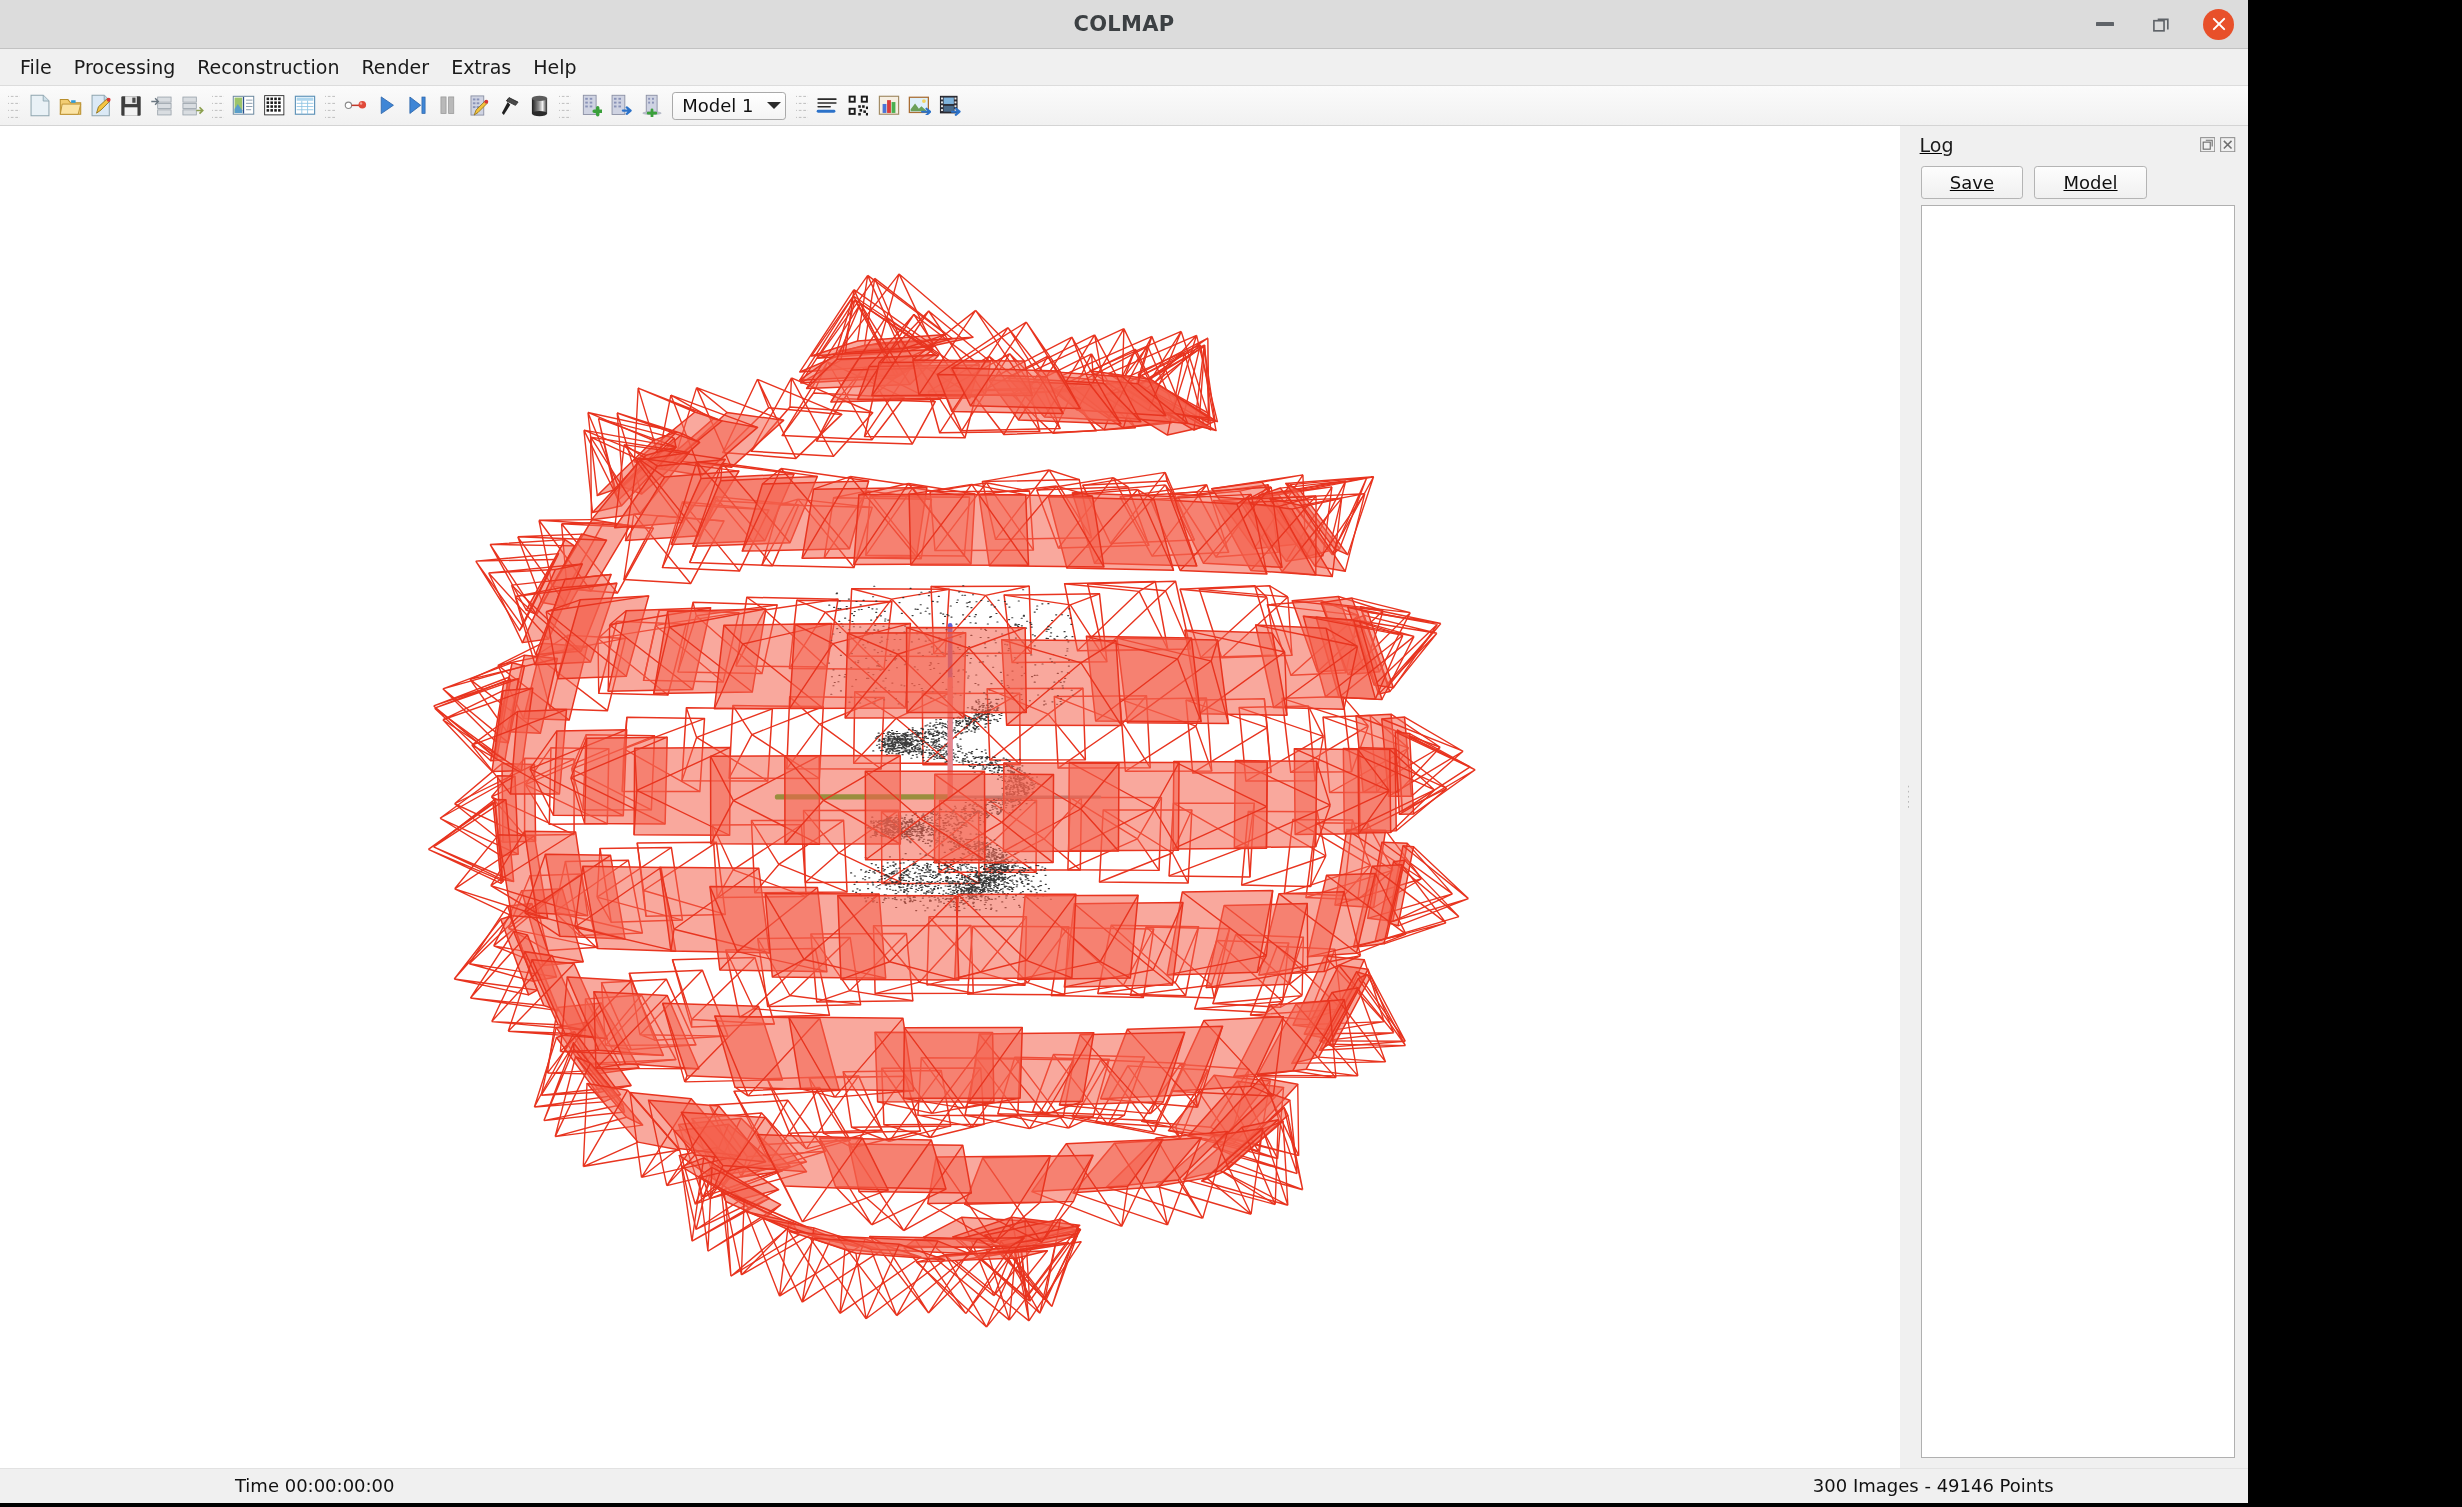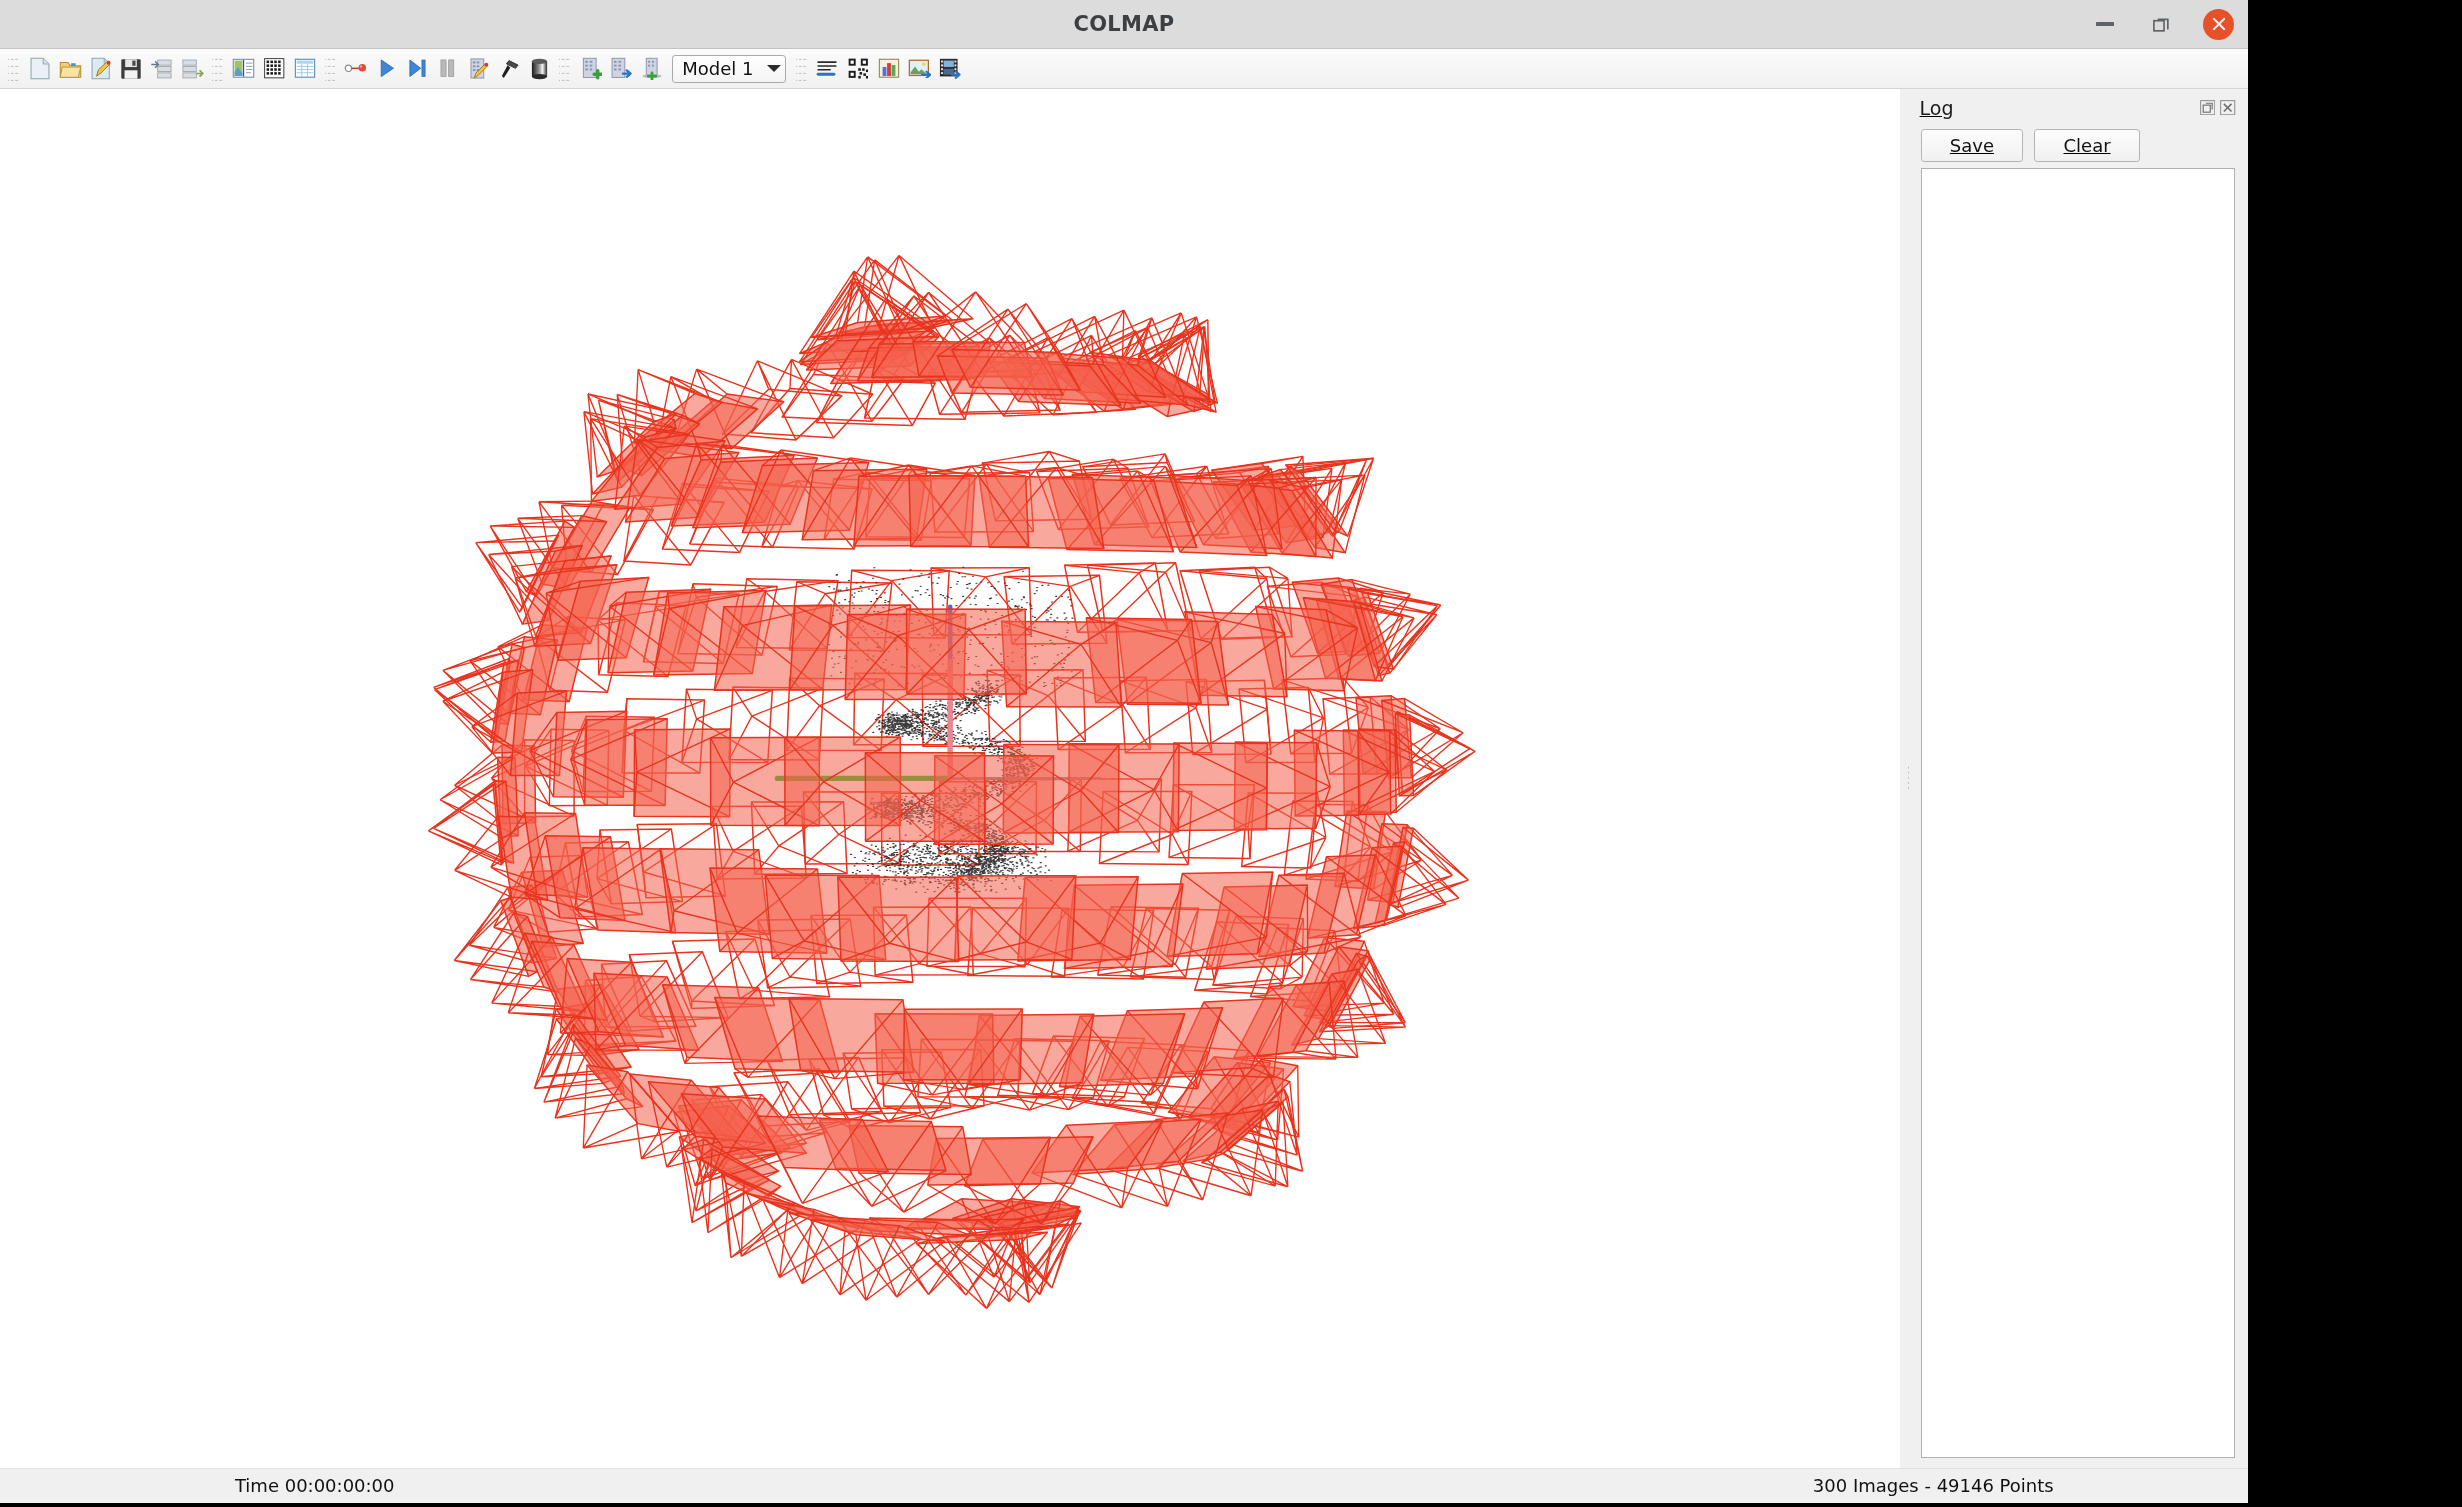--- a/index.html
+++ b/index.html
@@ -233,20 +233,28 @@
         </svg>
       </div>
       <div class="wc wc-close">
         <svg width="18" height="18" viewBox="0 0 28 28">
           <path d="M6 6 L22 22 M22 6 L6 22" stroke="#ffffff" stroke-width="3.2" stroke-linecap="round"></path>
         </svg>
       </div>
     </div>
   </div>
 
+  <div class="menubar">
+    <div class="menu-item">File</div>
+    <div class="menu-item">Processing</div>
+    <div class="menu-item">Reconstruction</div>
+    <div class="menu-item">Render</div>
+    <div class="menu-item">Extras</div>
+    <div class="menu-item">Help</div>
+  </div>
 
   <div class="toolbar">
 
     <div class="tb-grip"></div>
 
     <div class="tb-btn">
       <svg width="22" height="23" viewBox="0 0 34 36">
         <path d="M3 2 H22 L31 11 V34 H3 Z" fill="#e9f1f6" stroke="#8fa5af" stroke-width="1.6"></path>
         <path d="M22 2 V11 H31" fill="#cfe0e9" stroke="#8fa5af" stroke-width="1.4"></path>
       </svg>
@@ -1152,21 +1160,21 @@
             <svg width="15.4" height="15.4" viewBox="0 0 24 24">
               <rect x="1" y="1" width="22" height="22" fill="none" stroke="#8d8d8d" stroke-width="1.6"></rect>
               <path d="M6 6 L18 18 M18 6 L6 18" stroke="#6f6f6f" stroke-width="2.4"></path>
             </svg>
           </div>
         </div>
       </div>
 
       <div class="log-buttons">
         <div class="btn">Save</div>
-        <div class="btn">Clear</div>
+        <div class="btn">Model</div>
       </div>
 
       <div class="log-text"></div>
     </div>
   </div>
 
   <div class="statusbar">
     <div class="status-time">Time 00:00:00:00</div>
     <div class="status-stats">300 Images - 49146 Points</div>
   </div>

